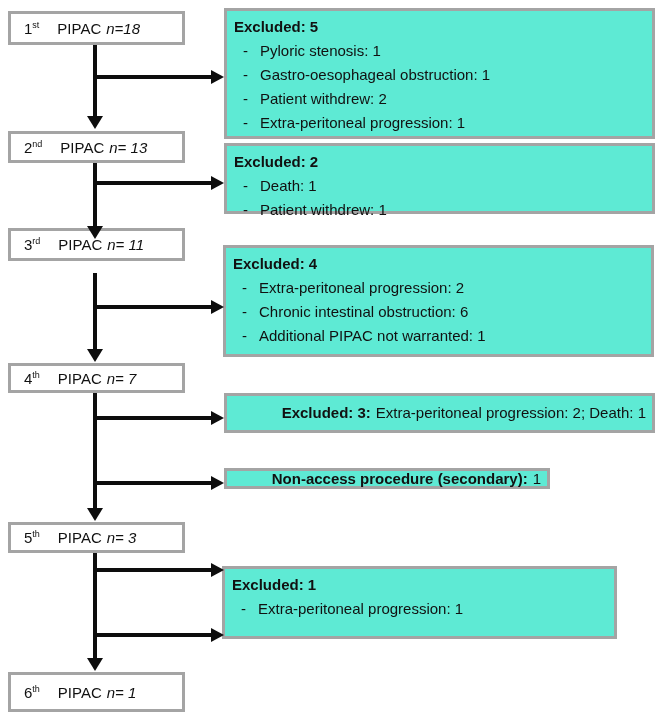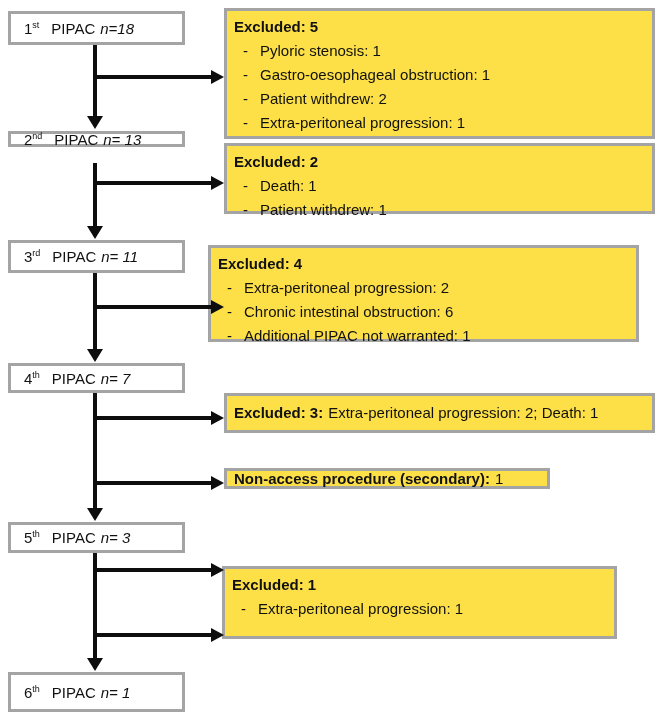--- a/index.html
+++ b/index.html
@@ -33,37 +33,37 @@
     padding-left: 13px;
     font-size: 15px;
     white-space: nowrap;
   }
   .stage-box sup {
     font-size: 9px;
     line-height: 0;
     vertical-align: super;
     text-align: center;
   }
-  .stage-box .sname { margin-left: 12px; }
+  .stage-box .sname { margin-left: 18px; }
   .stage-box .n { margin-left: 5px; }
   
   .side-box {
     position: absolute;
-    background: #fde047;
+    background: #5eead4;
     border: 3px solid var(--border-color);
     font-size: 15px;
     padding: 4px 6px 4px 7px;
     line-height: 24px;
   }
   .sb-title { font-weight: 700; }
   .item { display: flex; }
   .dash { width: 26px; padding-left: 9px; flex: 0 0 26px; }
   .itext { flex: 1; }
   .inline-box { display: flex; }
-  .v-center { align-items: center; }
+  .v-center { align-items: center; justify-content: flex-end; }
   .inline-line { white-space: nowrap; }
   .sb-title-inline { font-weight: 700; }
   .itext-inline { margin-left: 5px; }
   
   .vline {
     position: absolute;
     left: 93px;
     width: 4px;
     background: var(--arrow-color);
   }
@@ -92,24 +92,24 @@
   }
 </style>
 </head>
 <body>
 
 <div class="canvas">
 
   <div class="stage-box" style="top:11px;height:34px">
     <span><span>1</span><sup>st</sup><span class="sname">PIPAC</span><i class="n">n=18</i></span>
   </div>
-  <div class="stage-box" style="top:131px;height:16px">
+  <div class="stage-box" style="top:131px;height:32px">
     <span><span>2</span><sup>nd</sup><span class="sname">PIPAC</span><i class="n">n= 13</i></span>
   </div>
-  <div class="stage-box" style="top:240px;height:33px">
+  <div class="stage-box" style="top:228px;height:33px">
     <span><span>3</span><sup>rd</sup><span class="sname">PIPAC</span><i class="n">n= 11</i></span>
   </div>
   <div class="stage-box" style="top:363px;height:30px">
     <span><span>4</span><sup>th</sup><span class="sname">PIPAC</span><i class="n">n= 7</i></span>
   </div>
   <div class="stage-box" style="top:522px;height:31px">
     <span><span>5</span><sup>th</sup><span class="sname">PIPAC</span><i class="n">n= 3</i></span>
   </div>
   <div class="stage-box" style="top:672px;height:40px">
     <span><span>6</span><sup>th</sup><span class="sname">PIPAC</span><i class="n">n= 1</i></span>
@@ -140,21 +140,21 @@
     <div class="item">
         <span class="dash">-</span>
         <span class="itext">Death: 1</span>
       </div>
     <div class="item">
         <span class="dash">-</span>
         <span class="itext">Patient withdrew: 1</span>
       </div>
   </div>
 
-  <div class="side-box" style="top:245px;left:208px;width:431px;height:97px">
+  <div class="side-box" style="top:245px;left:223px;width:431px;height:112px">
     <div class="sb-title">Excluded: 4</div>
     <div class="item">
         <span class="dash">-</span>
         <span class="itext">Extra-peritoneal progression: 2</span>
       </div>
     <div class="item">
         <span class="dash">-</span>
         <span class="itext">Chronic intestinal obstruction: 6</span>
       </div>
     <div class="item">

